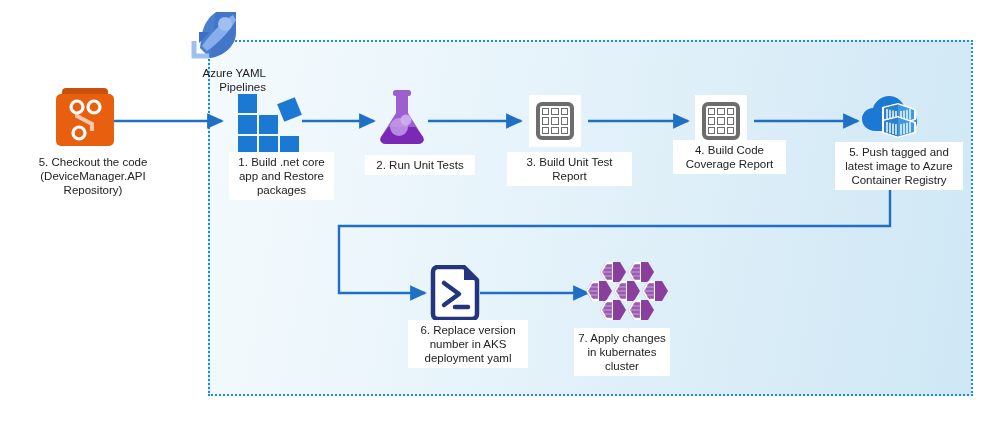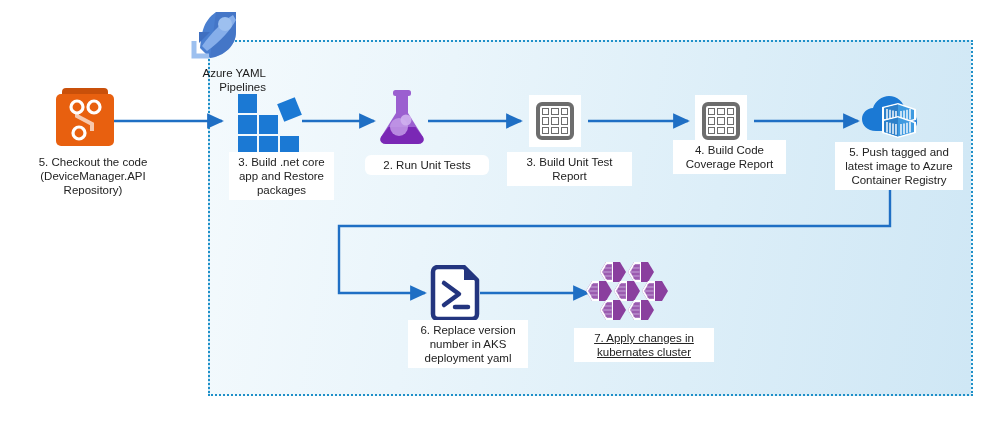--- a/index.html
+++ b/index.html
@@ -129,34 +129,34 @@
       <div class="blocks">
         <div class="blk" style="left:6px;top:0px;width:19px;height:19px;"></div>
         <div class="blk" style="left:6px;top:21px;width:19px;height:19px;"></div>
         <div class="blk" style="left:27px;top:21px;width:19px;height:19px;"></div>
         <div class="blk" style="left:6px;top:42px;width:19px;height:19px;"></div>
         <div class="blk" style="left:27px;top:42px;width:19px;height:19px;"></div>
         <div class="blk" style="left:48px;top:42px;width:19px;height:19px;"></div>
         <div class="blk-rot" style="left:48px;top:6px;width:19px;height:19px;"></div>
       </div>
     </div>
-    <div class="label" style="left:221px;top:152px;width:105px;">3. Build .net core app and Restore packages</div>
+    <div class="label" style="left:221px;top:152px;width:105px;">1. Build .net core app and Restore packages</div>
   </div>
 
   <div class="node">
     <div class="icon-wrap" style="left:375px;top:89px;">
       <svg class="flask" viewBox="0 0 54 56">
         <rect x="18" y="1" width="18" height="6" rx="2.5" fill="#9b5fd0"></rect>
         <path d="M21 7 L33 7 L33 24 L48 48 C50 52 47 55 43 55 L11 55 C7 55 4 52 6 48 L21 24 Z" fill="#9b5fd0"></path>
         <path d="M13.5 38 L40.5 38 L48 48 C50 52 47 55 43 55 L11 55 C7 55 4 52 6 48 Z" fill="#7a28b5"></path>
         <circle cx="24" cy="38" r="9" fill="#c39ae8" opacity="0.85"></circle>
         <circle cx="31" cy="31" r="5.5" fill="#cfb0ee" opacity="0.9"></circle>
       </svg>
     </div>
-    <div class="label" style="left:357px;top:155px;width:124px;border-radius:6px;">2. Run Unit Tests</div>
+    <div class="label" style="left:357px;top:155px;width:110px;">2. Run Unit Tests</div>
   </div>
 
   <div class="node">
     <div class="icon-wrap" style="left:529px;top:95px;">
       <div class="gridcard">
         <div class="gridbox">
           <div class="gridcell"></div>
             <div class="gridcell"></div>
             <div class="gridcell"></div>
           <div class="gridcell"></div>
@@ -259,16 +259,16 @@
         </defs>
         <use href="#hexcell" x="14" y="0"></use>
         <use href="#hexcell" x="42" y="0"></use>
         <use href="#hexcell" x="0" y="19"></use>
         <use href="#hexcell" x="28" y="19"></use>
         <use href="#hexcell" x="56" y="19"></use>
         <use href="#hexcell" x="14" y="38"></use>
         <use href="#hexcell" x="42" y="38"></use>
       </svg>
     </div>
-    <div class="label" style="left:566px;top:328px;width:140px;text-decoration:underline;">7. Apply changes in kubernates cluster</div>
+    <div class="label" style="left:566px;top:328px;width:96px;">7. Apply changes in kubernates cluster</div>
   </div>
 
 </div>
 
 </body></html>

